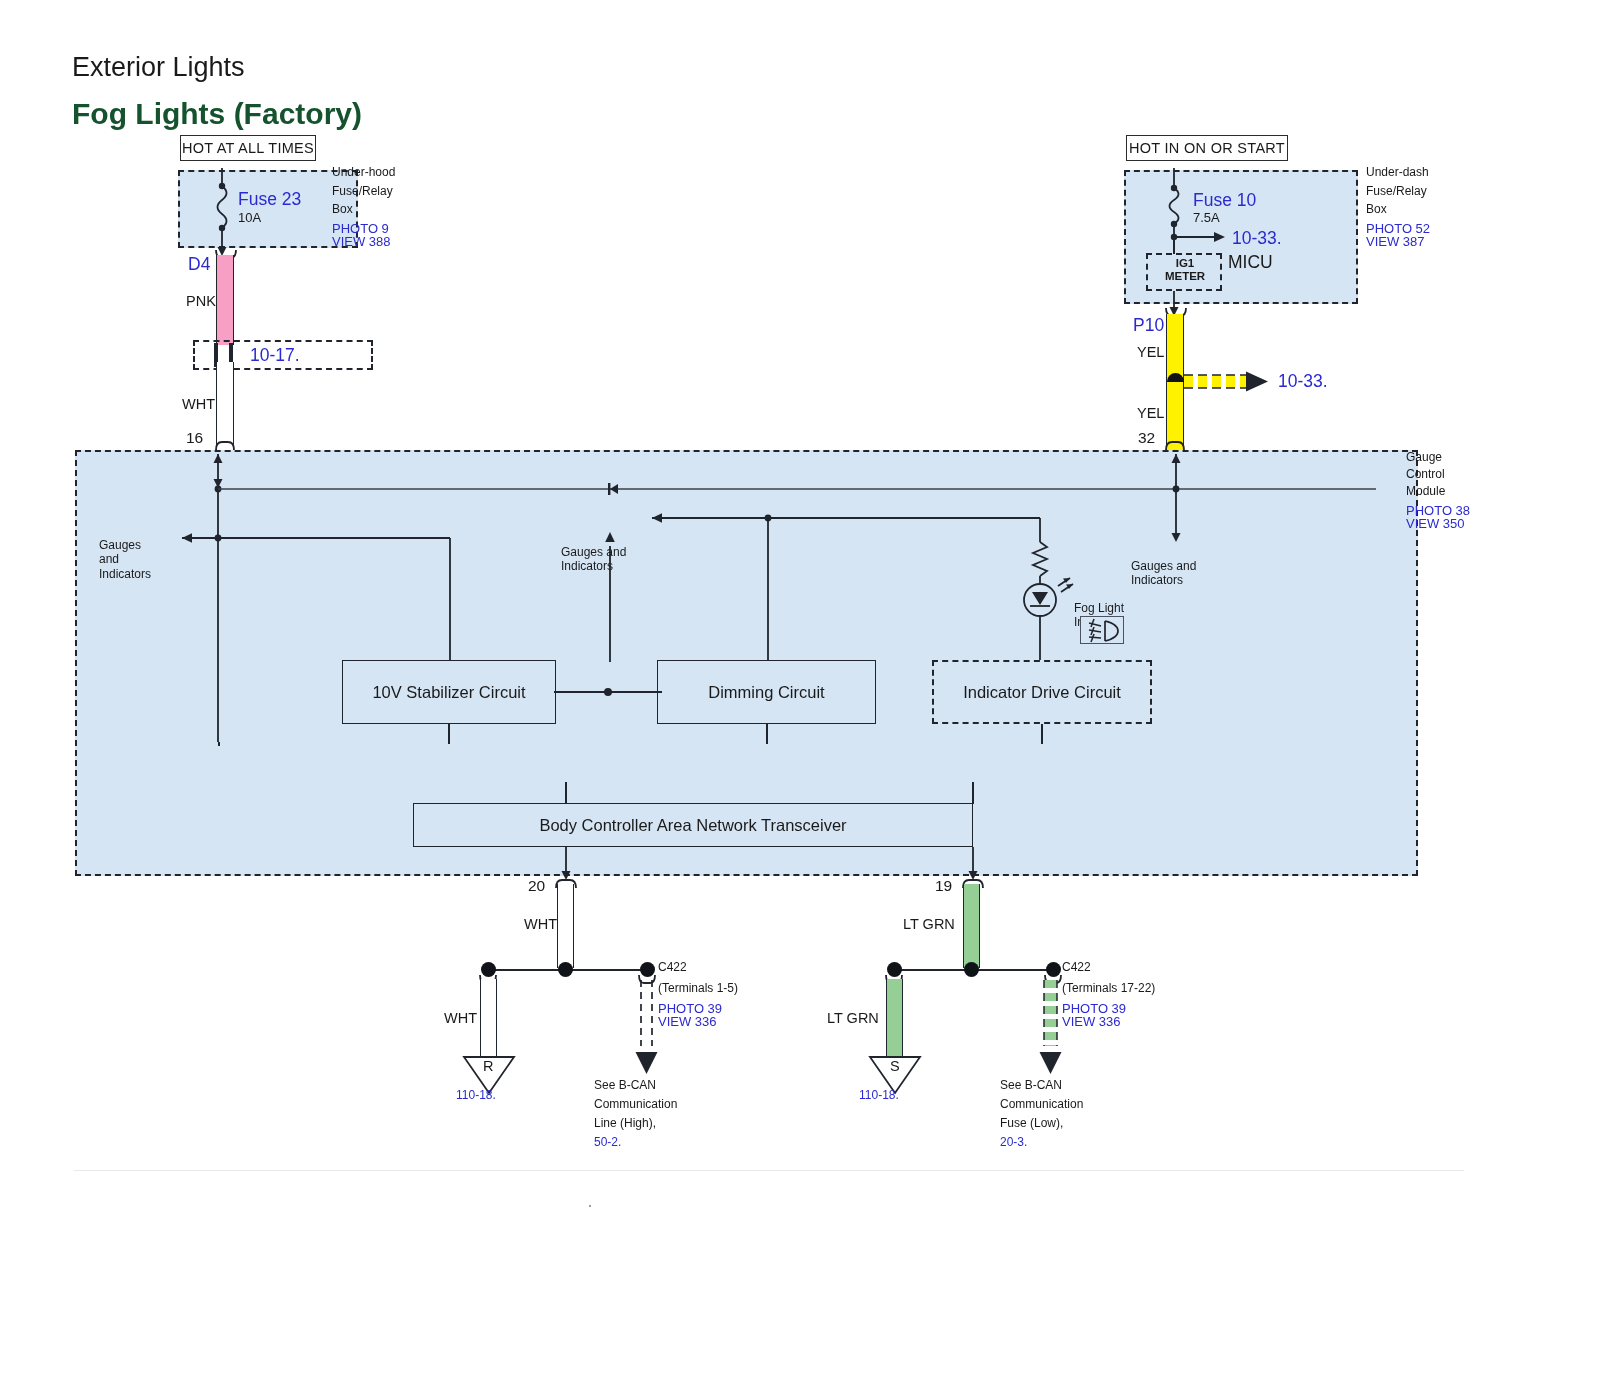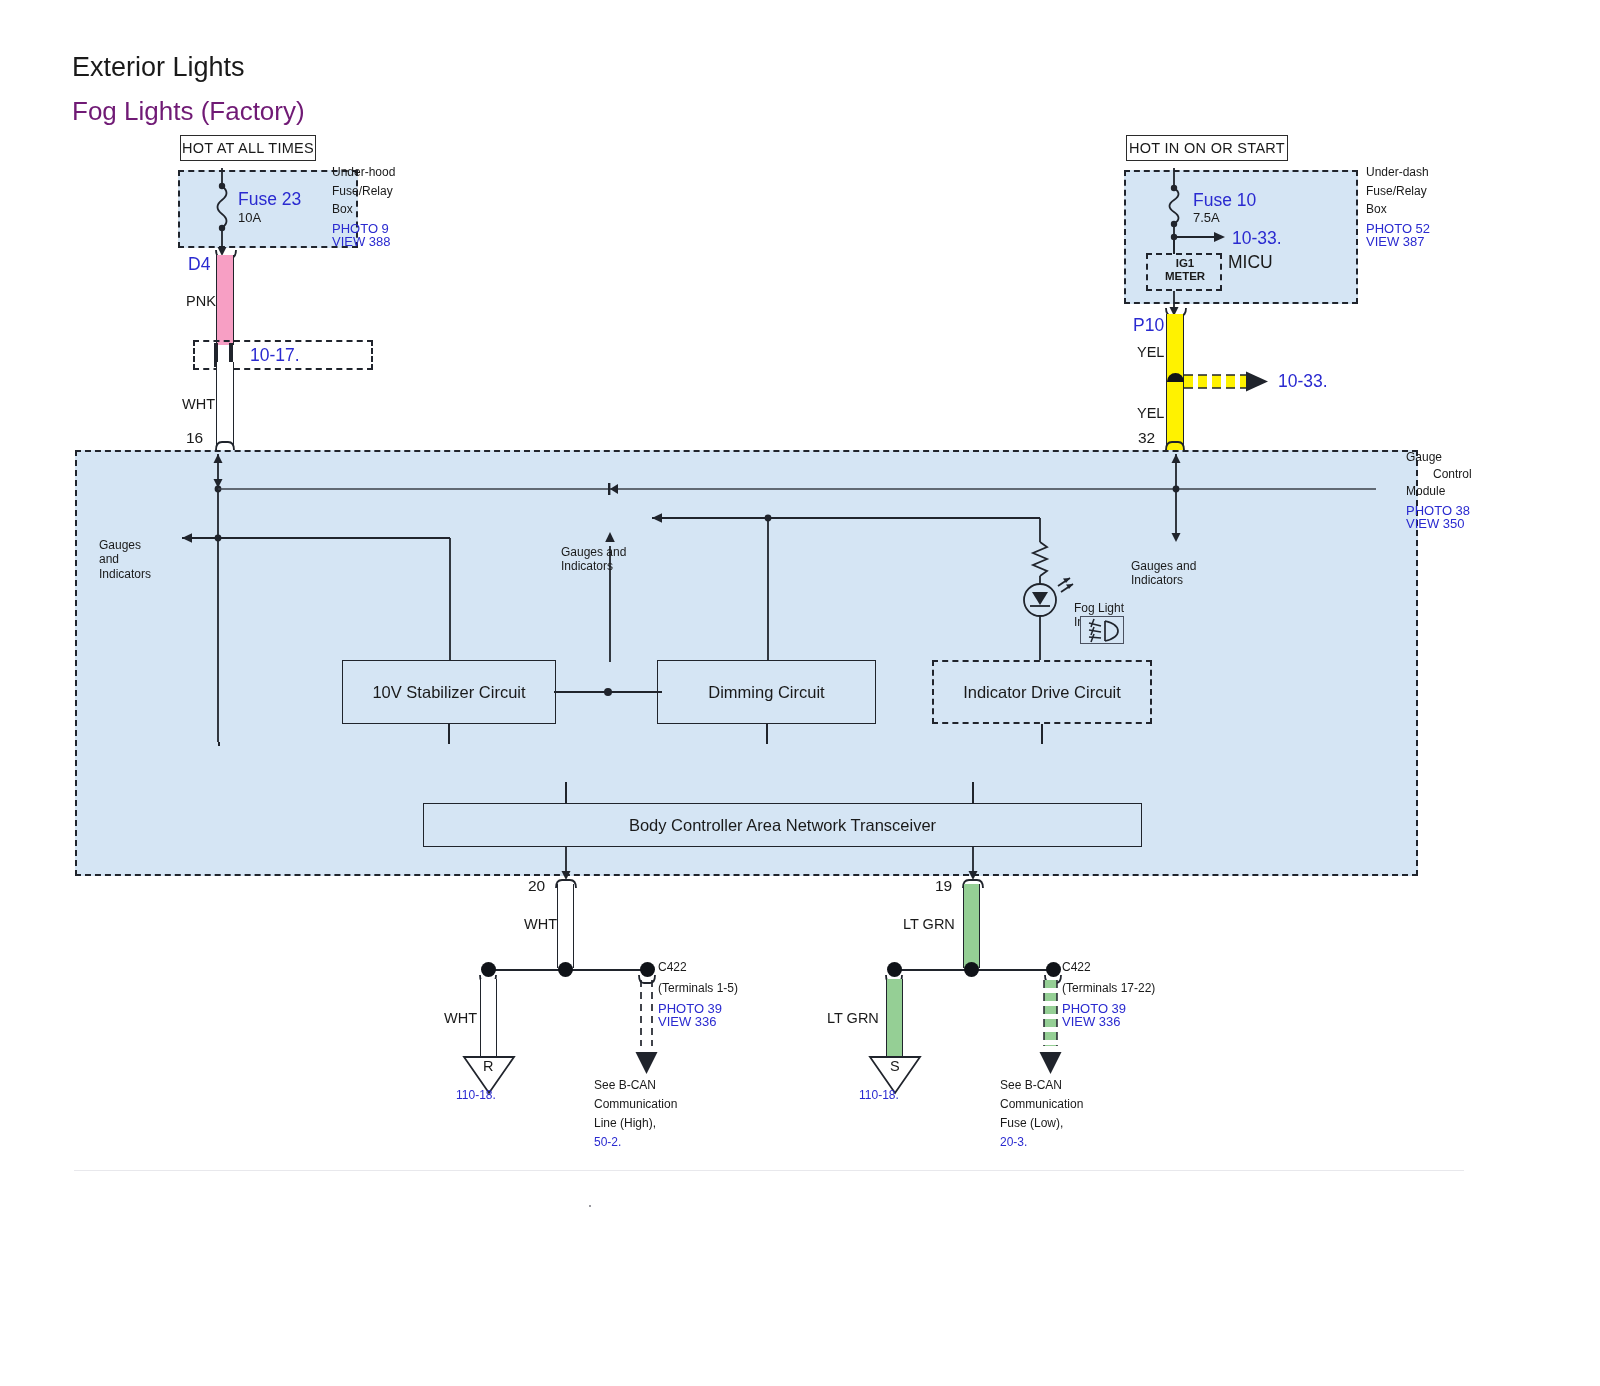--- a/index.html
+++ b/index.html
@@ -13,21 +13,21 @@
     position: relative;
     width: 1600px;
     height: 1386px;
     background: #ffffff;
     overflow: hidden;
   }
   .abs { position: absolute; }
   .txt { color: #1a1a1a; line-height: 1.18; white-space: pre; }
   .blue { color: #2a2ad0; }
   .ttl { font-size: 27px; color: #1a1a1a; }
-  .sub { font-size: 26px; color: #701a75; }
+  .sub { font-size: 30px; color: #14532d; font-weight: bold; }
   .lbl14 { font-size: 14.5px; }
   .lbl15 { font-size: 15.5px; }
   .lbl16 { font-size: 12px; }
   .lbl13 { font-size: 13px; }
   .lbl11 { font-size: 11.5px; }
   .lbl17 { font-size: 17.5px; }
 
   
   .hotbox {
     border: 1.6px solid #2b2b2b;
@@ -185,21 +185,21 @@
   <div class="abs txt lbl14" style="left:1137px; top:405px;">YEL</div>
 
   <svg class="abs" style="left:1162px; top:432px;" width="30" height="20">
     <path class="st" d="M4 18 q0 -8 6 -8 l 6 0 q6 0 6 8"></path>
   </svg>
   <div class="abs txt lbl15" style="left:1138px; top:429px;">32</div>
 
   <div class="abs dashbox" style="left:75px; top:450px; width:1343px; height:426px;"></div>
 
   <div class="abs txt lbl16" style="left:1406px; top:450px;">Gauge</div>
-  <div class="abs txt lbl16" style="left:1406px; top:467px;margin-left:27px;">Control</div>
+  <div class="abs txt lbl16" style="left:1406px; top:467px;">Control</div>
   <div class="abs txt lbl16" style="left:1406px; top:484px;">Module</div>
   <div class="abs txt lbl13 blue" style="left:1406px; top:503px;">PHOTO 38</div>
   <div class="abs txt lbl13 blue" style="left:1406px; top:516px;">VIEW 350</div>
 
   <svg class="abs" style="left:200px; top:450px;" width="1220" height="430">
 
     <line class="st" x1="18" y1="4" x2="18" y2="36"></line>
     <path class="stf" d="M18 4 l-4.5 9 l9 0 z"></path>
     <path class="stf" d="M18 38 l-4.5 -9 l9 0 z"></path>
 
@@ -313,21 +313,21 @@
 
   <div class="abs vline" style="left:448px; top:724px; height:20px;"></div>
   <div class="abs vline" style="left:766px; top:724px; height:20px;"></div>
   <div class="abs vline" style="left:1041px; top:724px; height:20px;"></div>
   <div class="abs vline" style="left:218px; top:742px; height:4px;"></div>
 
 
   <div class="abs vline" style="left:565px; top:782px; height:22px;"></div>
   <div class="abs vline" style="left:972px; top:782px; height:22px;"></div>
 
-  <div class="abs solidbox" style="left:423px; top:803px; width:719px; height:44px;">
+  <div class="abs solidbox" style="left:413px; top:803px; width:560px; height:44px;">
     <span>Body Controller Area Network Transceiver</span>
   </div>
 
   <svg class="abs" style="left:555px; top:847px;" width="24" height="34">
     <line class="st" x1="11" y1="0" x2="11" y2="24"></line>
     <path class="stf" d="M11 33 l-4.5 -9 l9 0 z"></path>
   </svg>
   <svg class="abs" style="left:962px; top:847px;" width="24" height="34">
     <line class="st" x1="11" y1="0" x2="11" y2="24"></line>
     <path class="stf" d="M11 33 l-4.5 -9 l9 0 z"></path>

